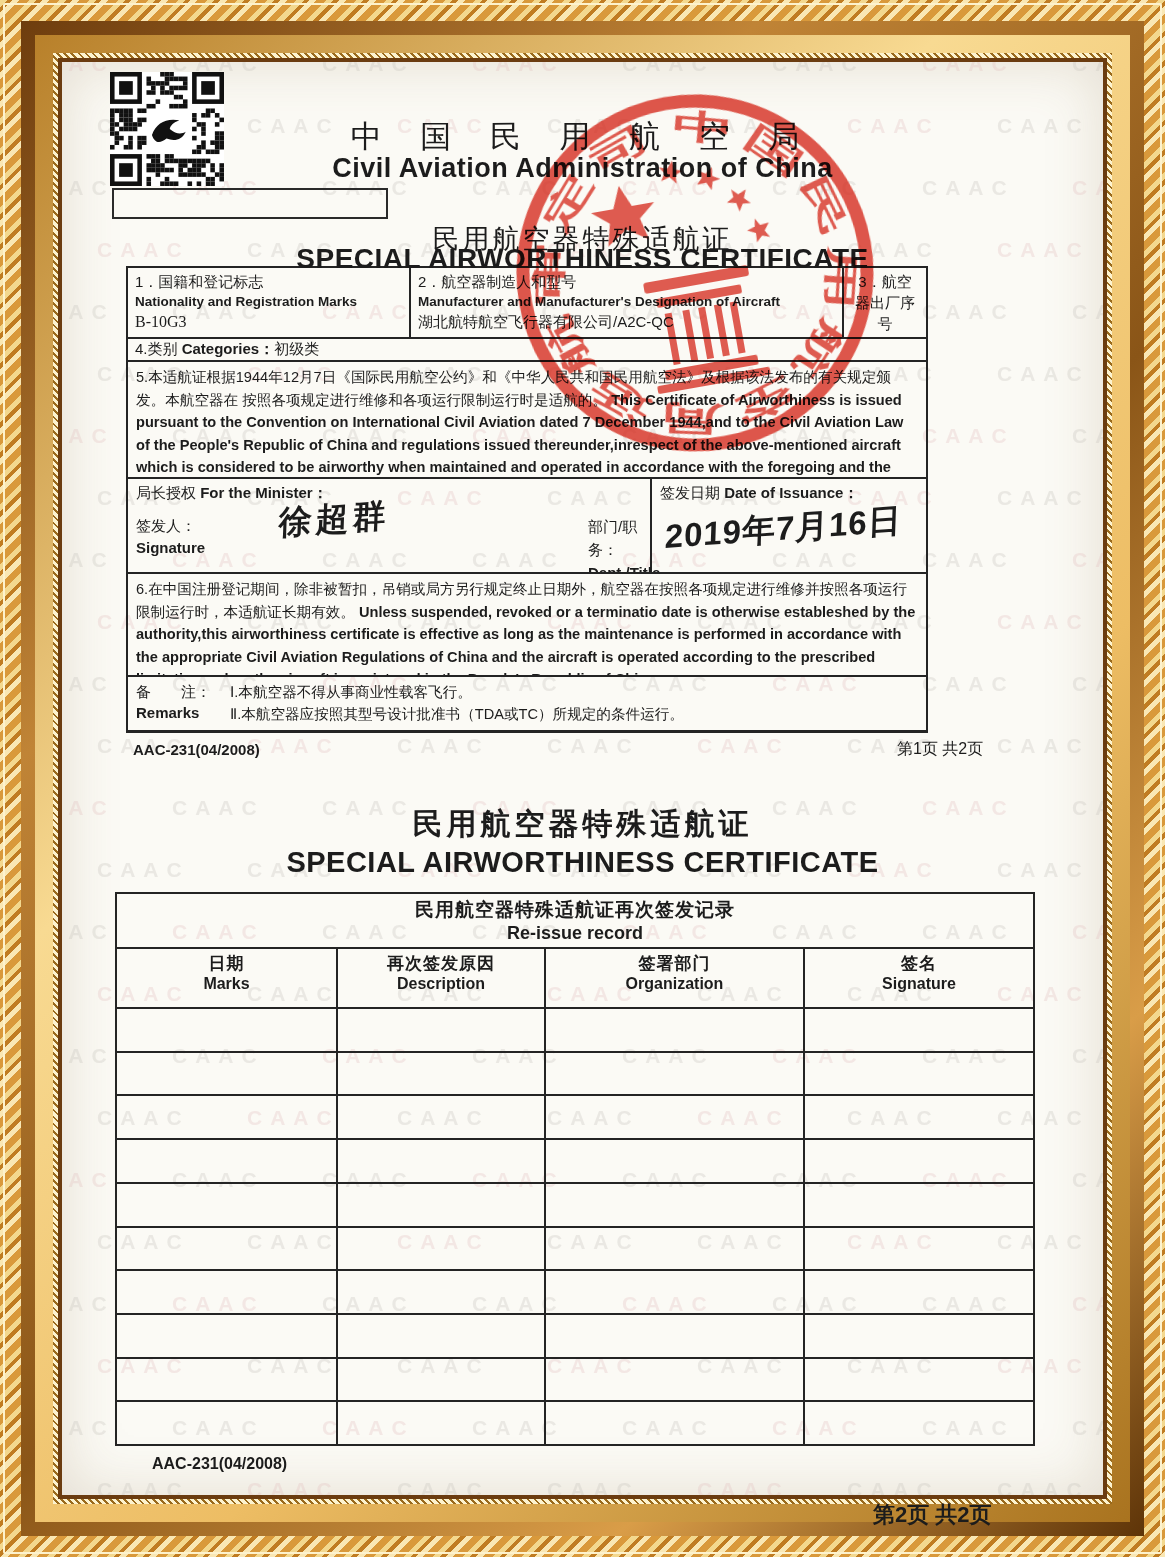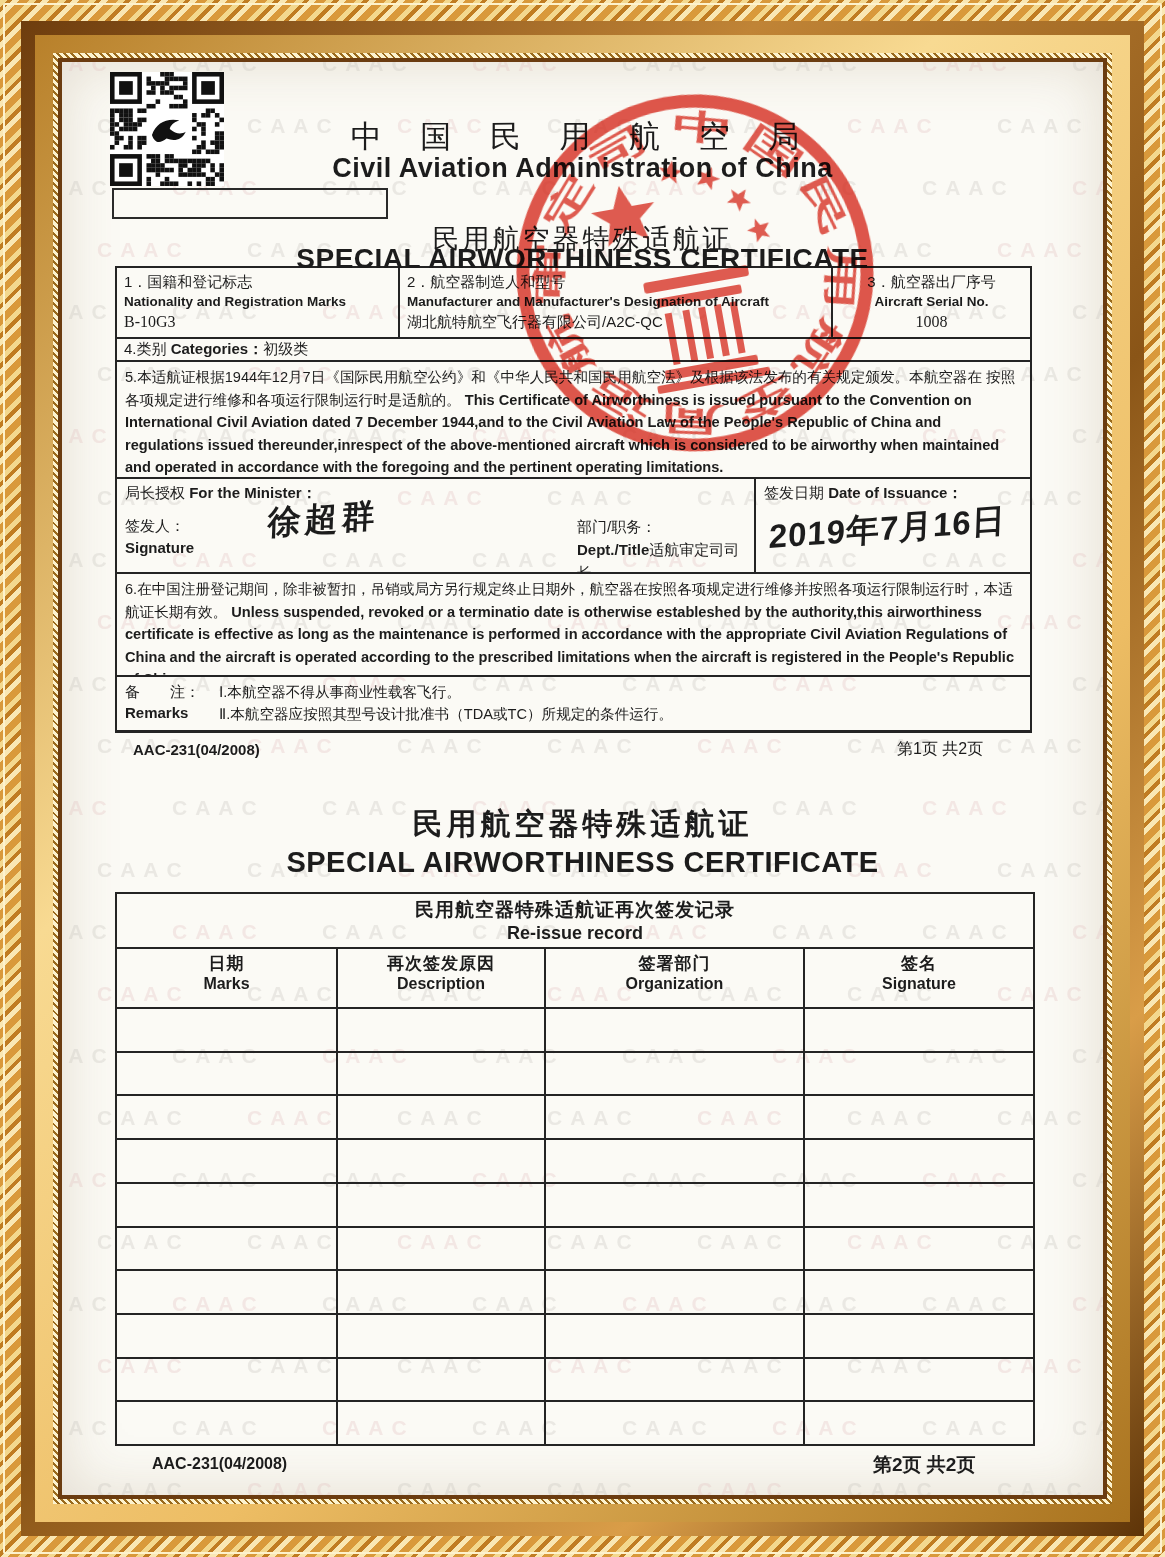--- a/index.html
+++ b/index.html
@@ -28,21 +28,21 @@
   .agency-cn{top:116px;font-size:31px;letter-spacing:15px;}
   .agency-en{top:153px;font-size:27px;font-weight:bold;letter-spacing:.5px;}
   .boxA{left:112px;top:188px;width:272px;height:27px;border:2px solid #2a2a2a;}
   .noBox{left:757px;top:183px;width:276px;height:36px;border:2px solid #2a2a2a;
          display:flex;align-items:center;padding-left:10px;box-sizing:border-box;}
   .noBox .lab{font-size:17px;}
   .noBox .val{font-size:19px;margin-left:14px;font-family:"Liberation Serif",serif;}
   .title-cn{top:221px;font-size:27px;letter-spacing:3px;z-index:3;}
   .title-en{top:243px;font-size:28px;font-weight:bold;letter-spacing:.5px;z-index:3;}
   
-  .t1{left:115px;top:266px;width:917px;border:2px solid #242424;border-bottom-width:3px;
+  .t1{left:126px;top:266px;width:802px;border:2px solid #242424;border-bottom-width:3px;
       box-sizing:border-box;background:transparent;}
   .trow{box-sizing:border-box;overflow:hidden;}
   .trow + .trow{border-top:2px solid #242424;}
   .r1{height:69px;display:flex;}
   .r1 .cell{box-sizing:border-box;padding:3px 7px;}
   .r1 .c1{width:283px;border-right:2px solid #242424;}
   .r1 .c2{width:433px;border-right:2px solid #242424;}
   .r1 .c3{flex:1;text-align:center;}
   .lab-cn{font-size:15px;line-height:21px;}
   .lab-en{font-size:13.5px;font-weight:bold;line-height:19px;}
@@ -82,21 +82,21 @@
   .t2-head .hc + .hc{border-left:2px solid #242424;}
   .hc .cn{font-size:17px;font-weight:bold;letter-spacing:1px;}
   .hc .en{font-size:16px;font-weight:bold;}
   .t2-body{flex:1;display:flex;flex-direction:column;}
   .t2row{flex:1;display:flex;box-sizing:border-box;}
   .t2row + .t2row{border-top:2px solid #242424;}
   .t2row .tc{box-sizing:border-box;height:100%;}
   .t2row .tc + .tc{border-left:2px solid #242424;}
   .w1{width:219px;} .w2{width:208px;} .w3{width:259px;} .w4{flex:1;}
   .foot2-l{left:152px;top:1455px;font-size:16px;font-weight:bold;}
-  .foot2-r{left:873px;top:1452px;font-size:19px;font-weight:bold;}
+  .foot2-r{left:873px;top:1500px;font-size:22px;font-weight:bold;}
   
   .qr{left:110px;top:72px;width:114px;height:114px;}
   .stamp{left:500px;top:78px;width:390px;height:390px;z-index:4;
          mix-blend-mode:multiply;opacity:.85;transform:rotate(-10deg);}
 </style>
 </head>
 <body>
 
 <div class="page">
 

